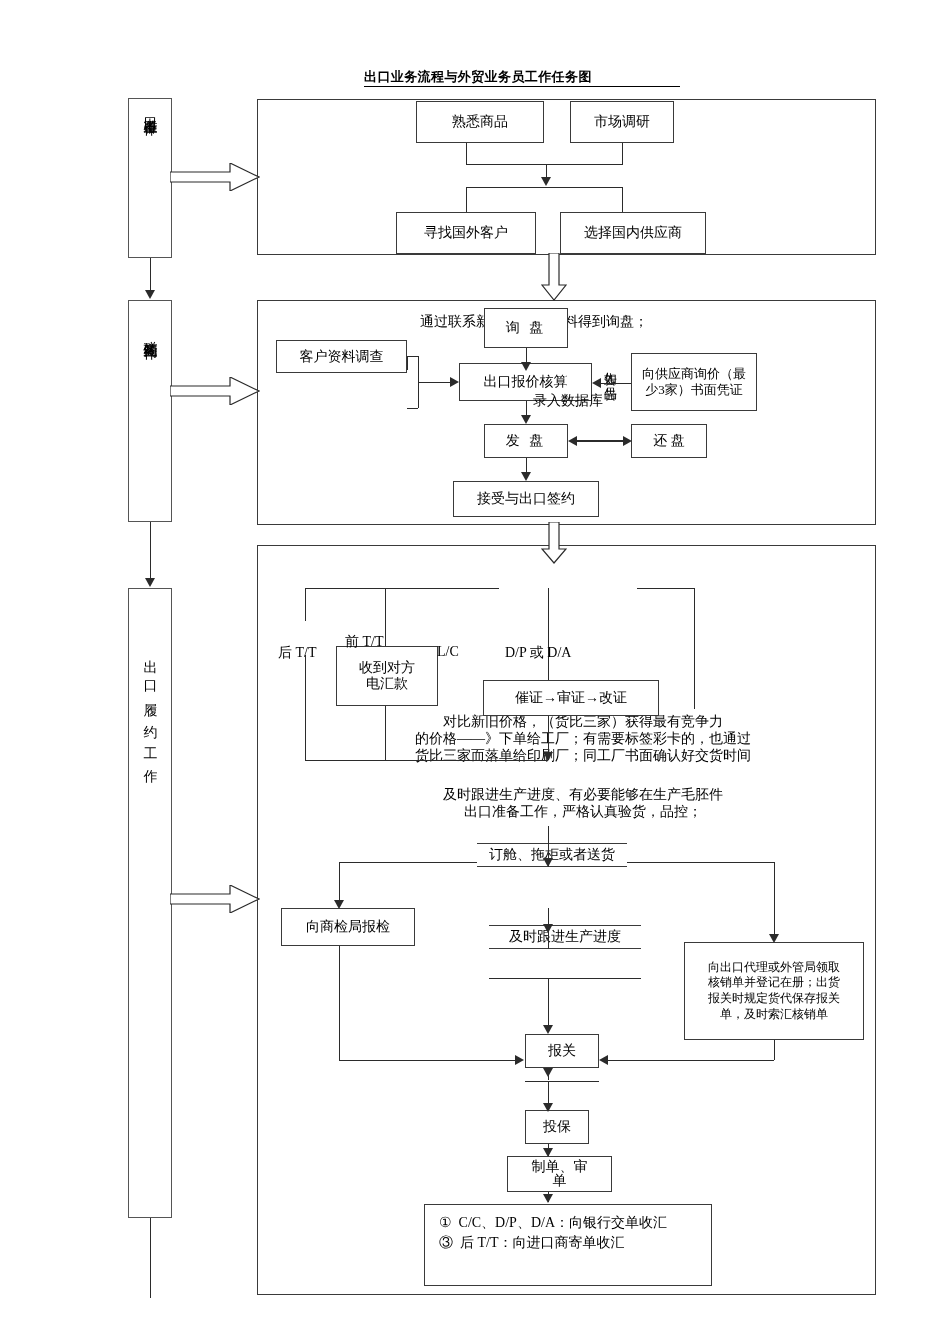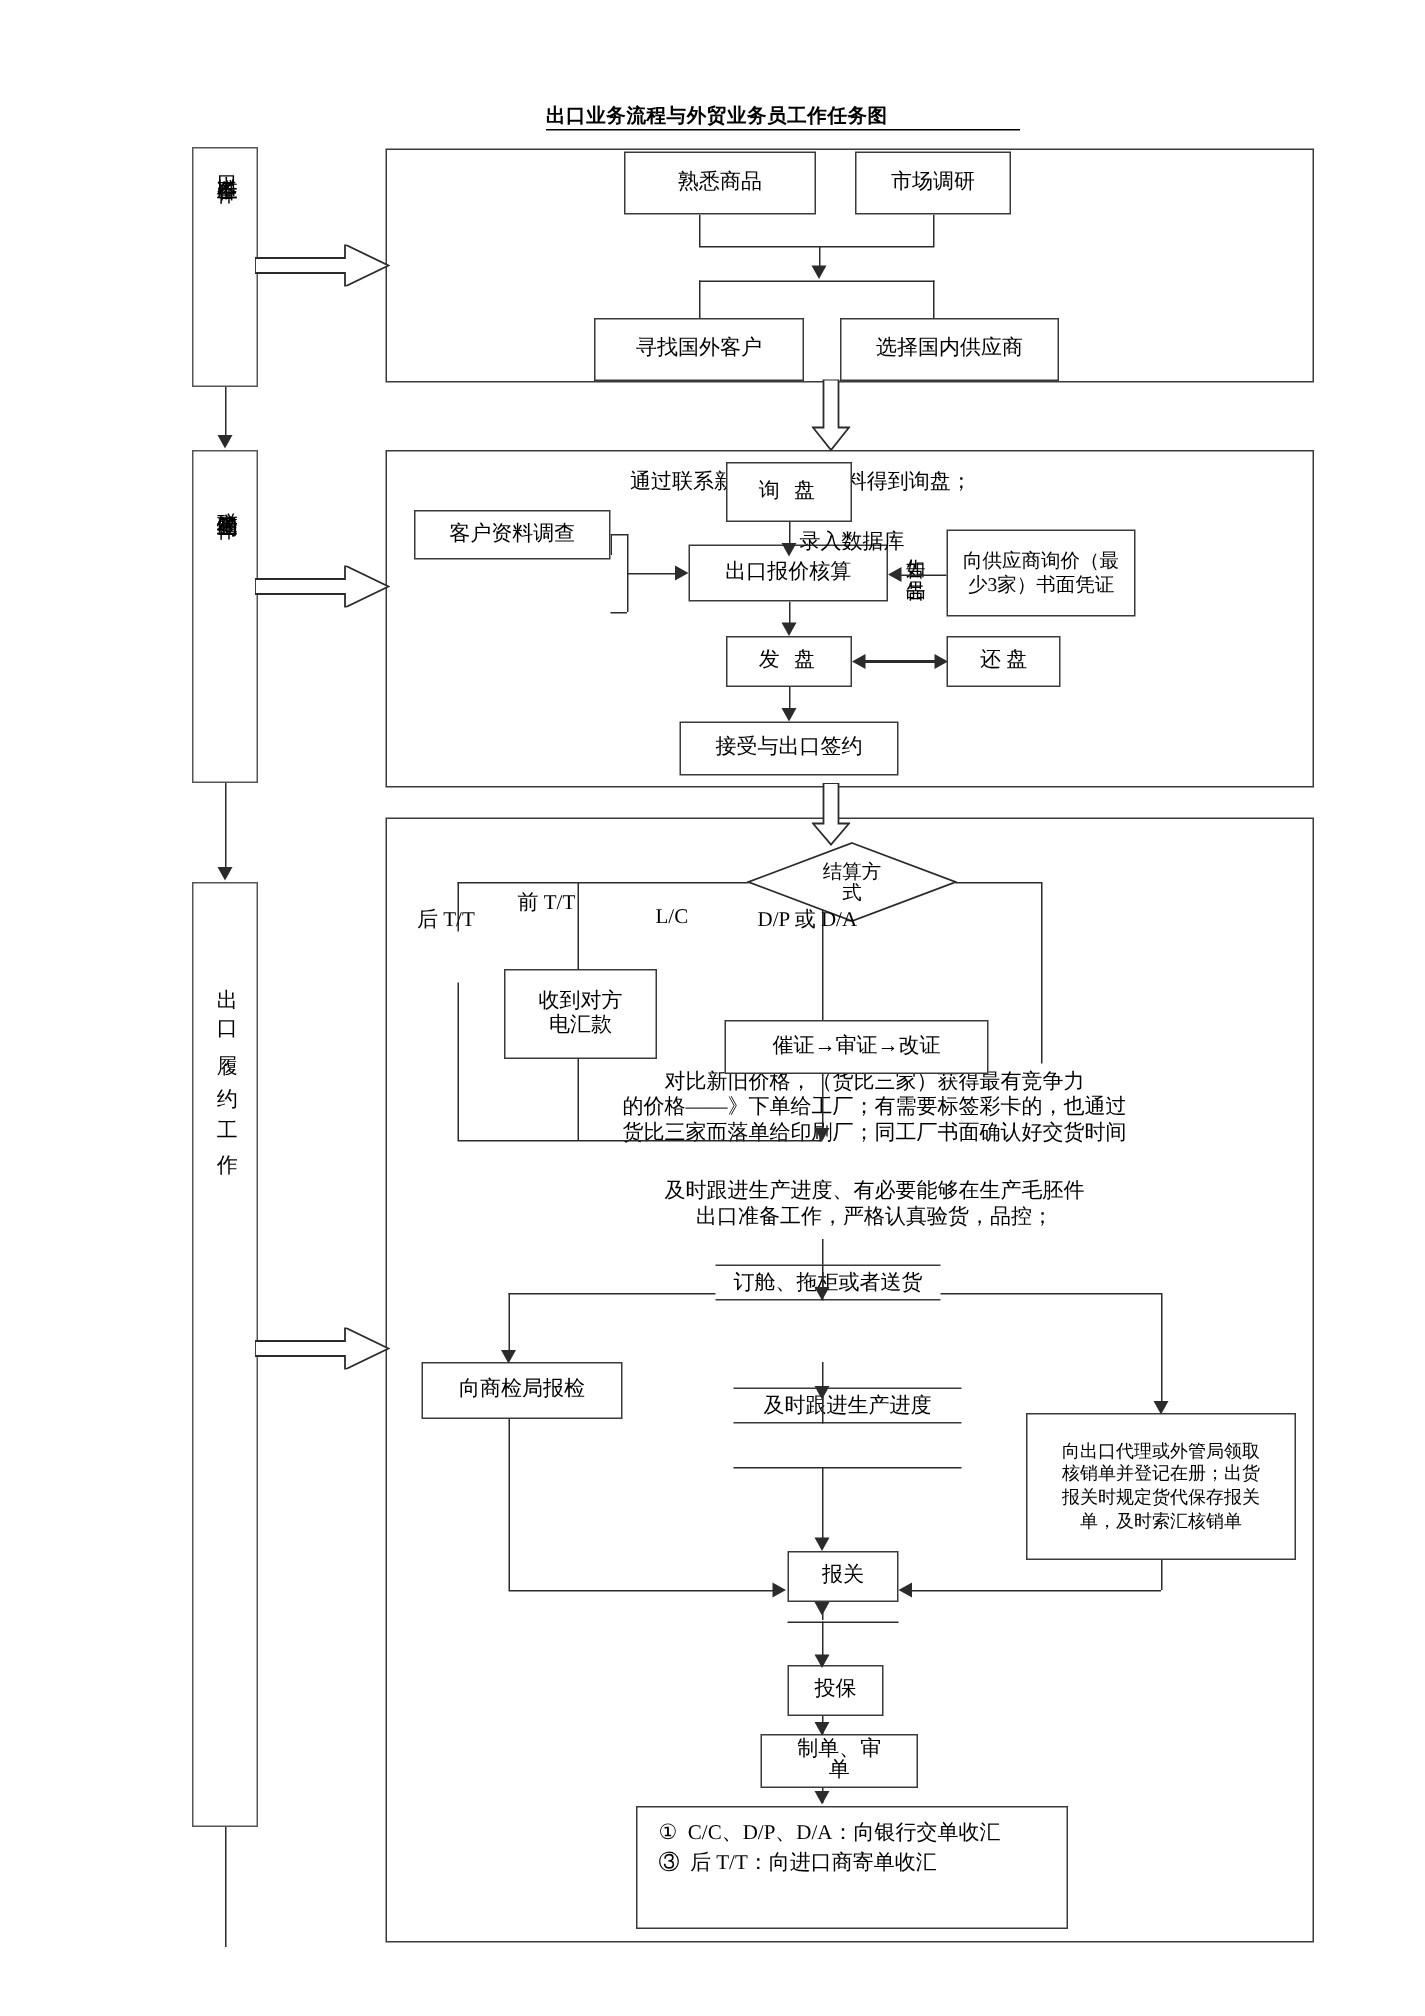--- a/index.html
+++ b/index.html
@@ -9,21 +9,21 @@
     color:#000;
   }
   .stage{position:absolute;left:0;top:0;width:950px;height:1344px;}
   .box{position:absolute;box-sizing:border-box;border:1px solid #3a3a3a;
        background:#fff;display:flex;align-items:center;justify-content:center;
        text-align:center;line-height:1.12;z-index:5;}
   .container{position:absolute;box-sizing:border-box;border:1px solid #3a3a3a;background:#fff;z-index:1;}
   .sidebox{position:absolute;box-sizing:border-box;border:1px solid #555;background:#fff;z-index:5;}
   .vtext{position:absolute;writing-mode:vertical-rl;text-orientation:upright;
          white-space:nowrap;line-height:1;letter-spacing:0;z-index:6;}
-  .label{position:absolute;white-space:nowrap;z-index:7;background:transparent;}
+  .label{position:absolute;white-space:nowrap;z-index:7;background:transparent;margin-top:40px;}
   .ptext{position:absolute;z-index:7;line-height:1.22;white-space:pre;}
   .hline{position:absolute;background:#2b2b2b;height:1px;z-index:4;}
   .vline{position:absolute;background:#2b2b2b;width:1px;z-index:4;}
   .hline2{position:absolute;background:#2b2b2b;height:2px;z-index:4;}
   
   .ad{position:absolute;width:0;height:0;border-left:5px solid transparent;
       border-right:5px solid transparent;border-top:9px solid #2b2b2b;z-index:6;}
   .ar{position:absolute;width:0;height:0;border-top:5px solid transparent;
       border-bottom:5px solid transparent;border-left:9px solid #2b2b2b;z-index:6;}
   .al{position:absolute;width:0;height:0;border-top:5px solid transparent;
@@ -158,29 +158,20 @@
   <div class="box" style="left:453px;top:481px;width:146px;height:36px;font-size:14px;">接受与出口签约</div>
 
   <div class="blockarrow" style="left:541px;top:522px;">
     <svg width="26" height="42" viewBox="0 0 26 42">
         <polygon points="8,0 18,0 18,27 25,27 13,41 1,27 8,27" fill="#ffffff" stroke="#2b2b2b" stroke-width="1.2"></polygon>
       </svg>
   </div>
 
   <div class="container" style="left:257px;top:545px;width:619px;height:750px;"></div>
 
-  <div class="diamond" style="left:498px;top:561px;width:140px;height:54px;">
-    <svg width="140" height="54" viewBox="0 0 140 54">
-        <polygon points="70,1 139,27 70,53 1,27" fill="#ffffff" stroke="#2b2b2b" stroke-width="1.2"></polygon>
-      </svg>
-    <div class="dtext" style="font-size:13px;">
-      <span>结算方</span>
-      <span>式</span>
-    </div>
-  </div>
 
   <div class="hline" style="left:305px;top:588px;width:194px;"></div>
   <div class="hline" style="left:637px;top:588px;width:57px;"></div>
 
   <div class="vline" style="left:305px;top:588px;height:33px;"></div>
   <div class="vline" style="left:305px;top:655px;height:105px;"></div>
   <div class="hline" style="left:305px;top:760px;width:243px;"></div>
   <div class="label" style="left:278px;top:604px;font-size:14px;">后 T/T</div>
 
   <div class="vline" style="left:385px;top:588px;height:60px;"></div>

